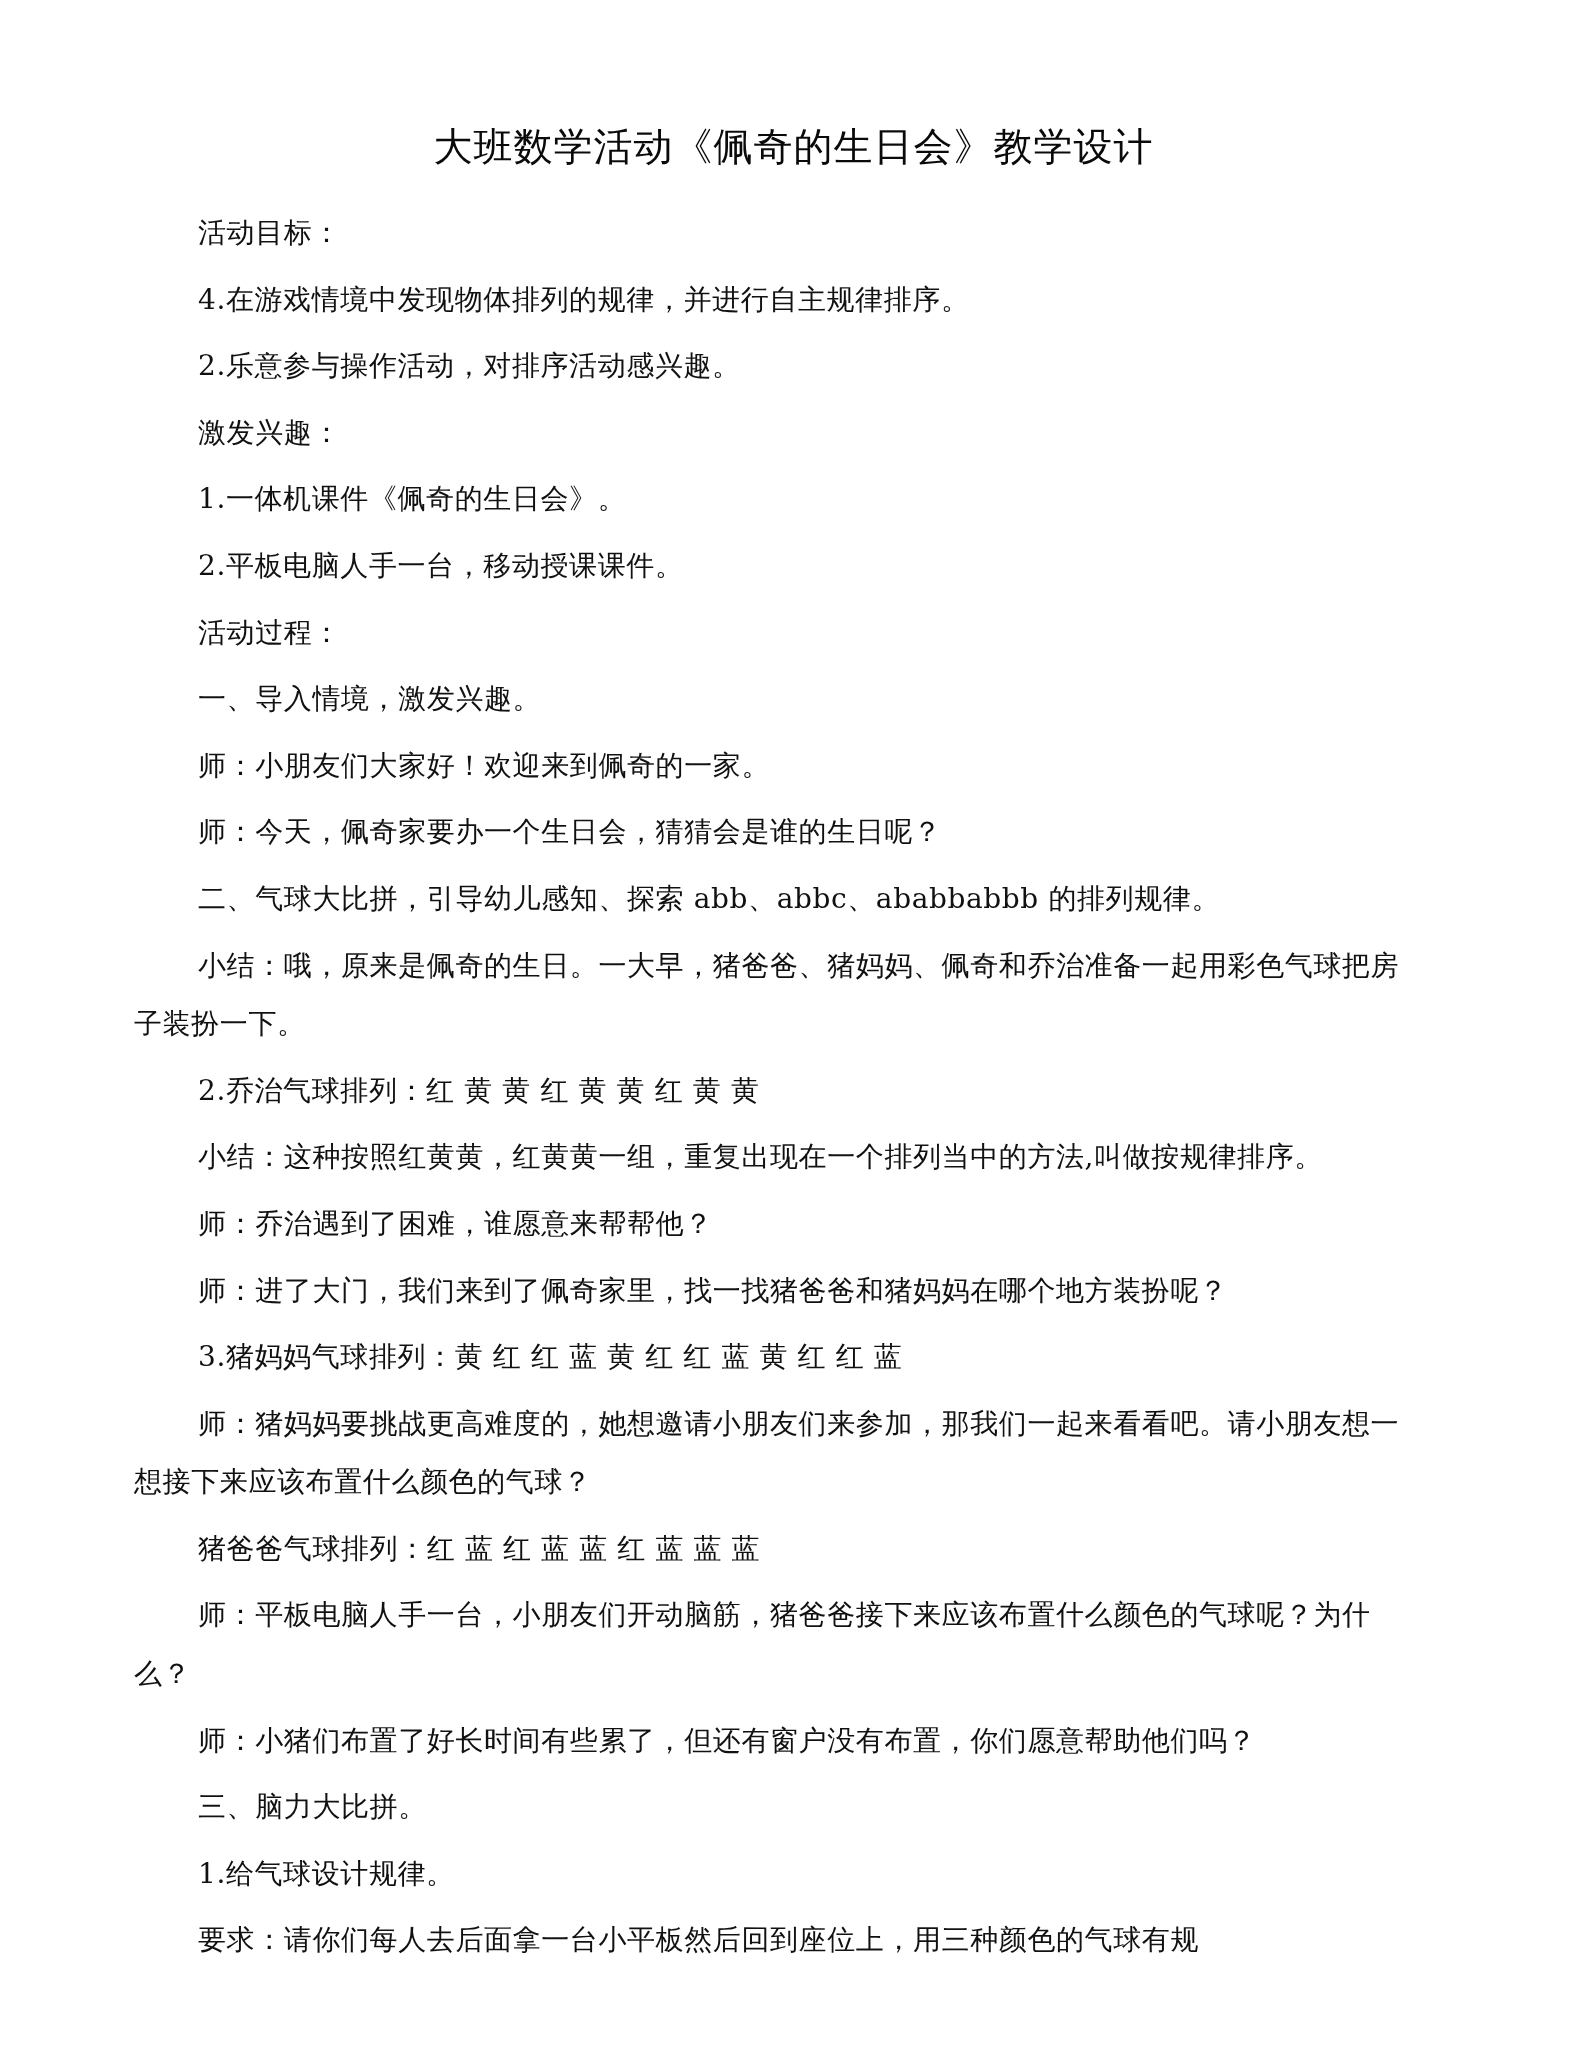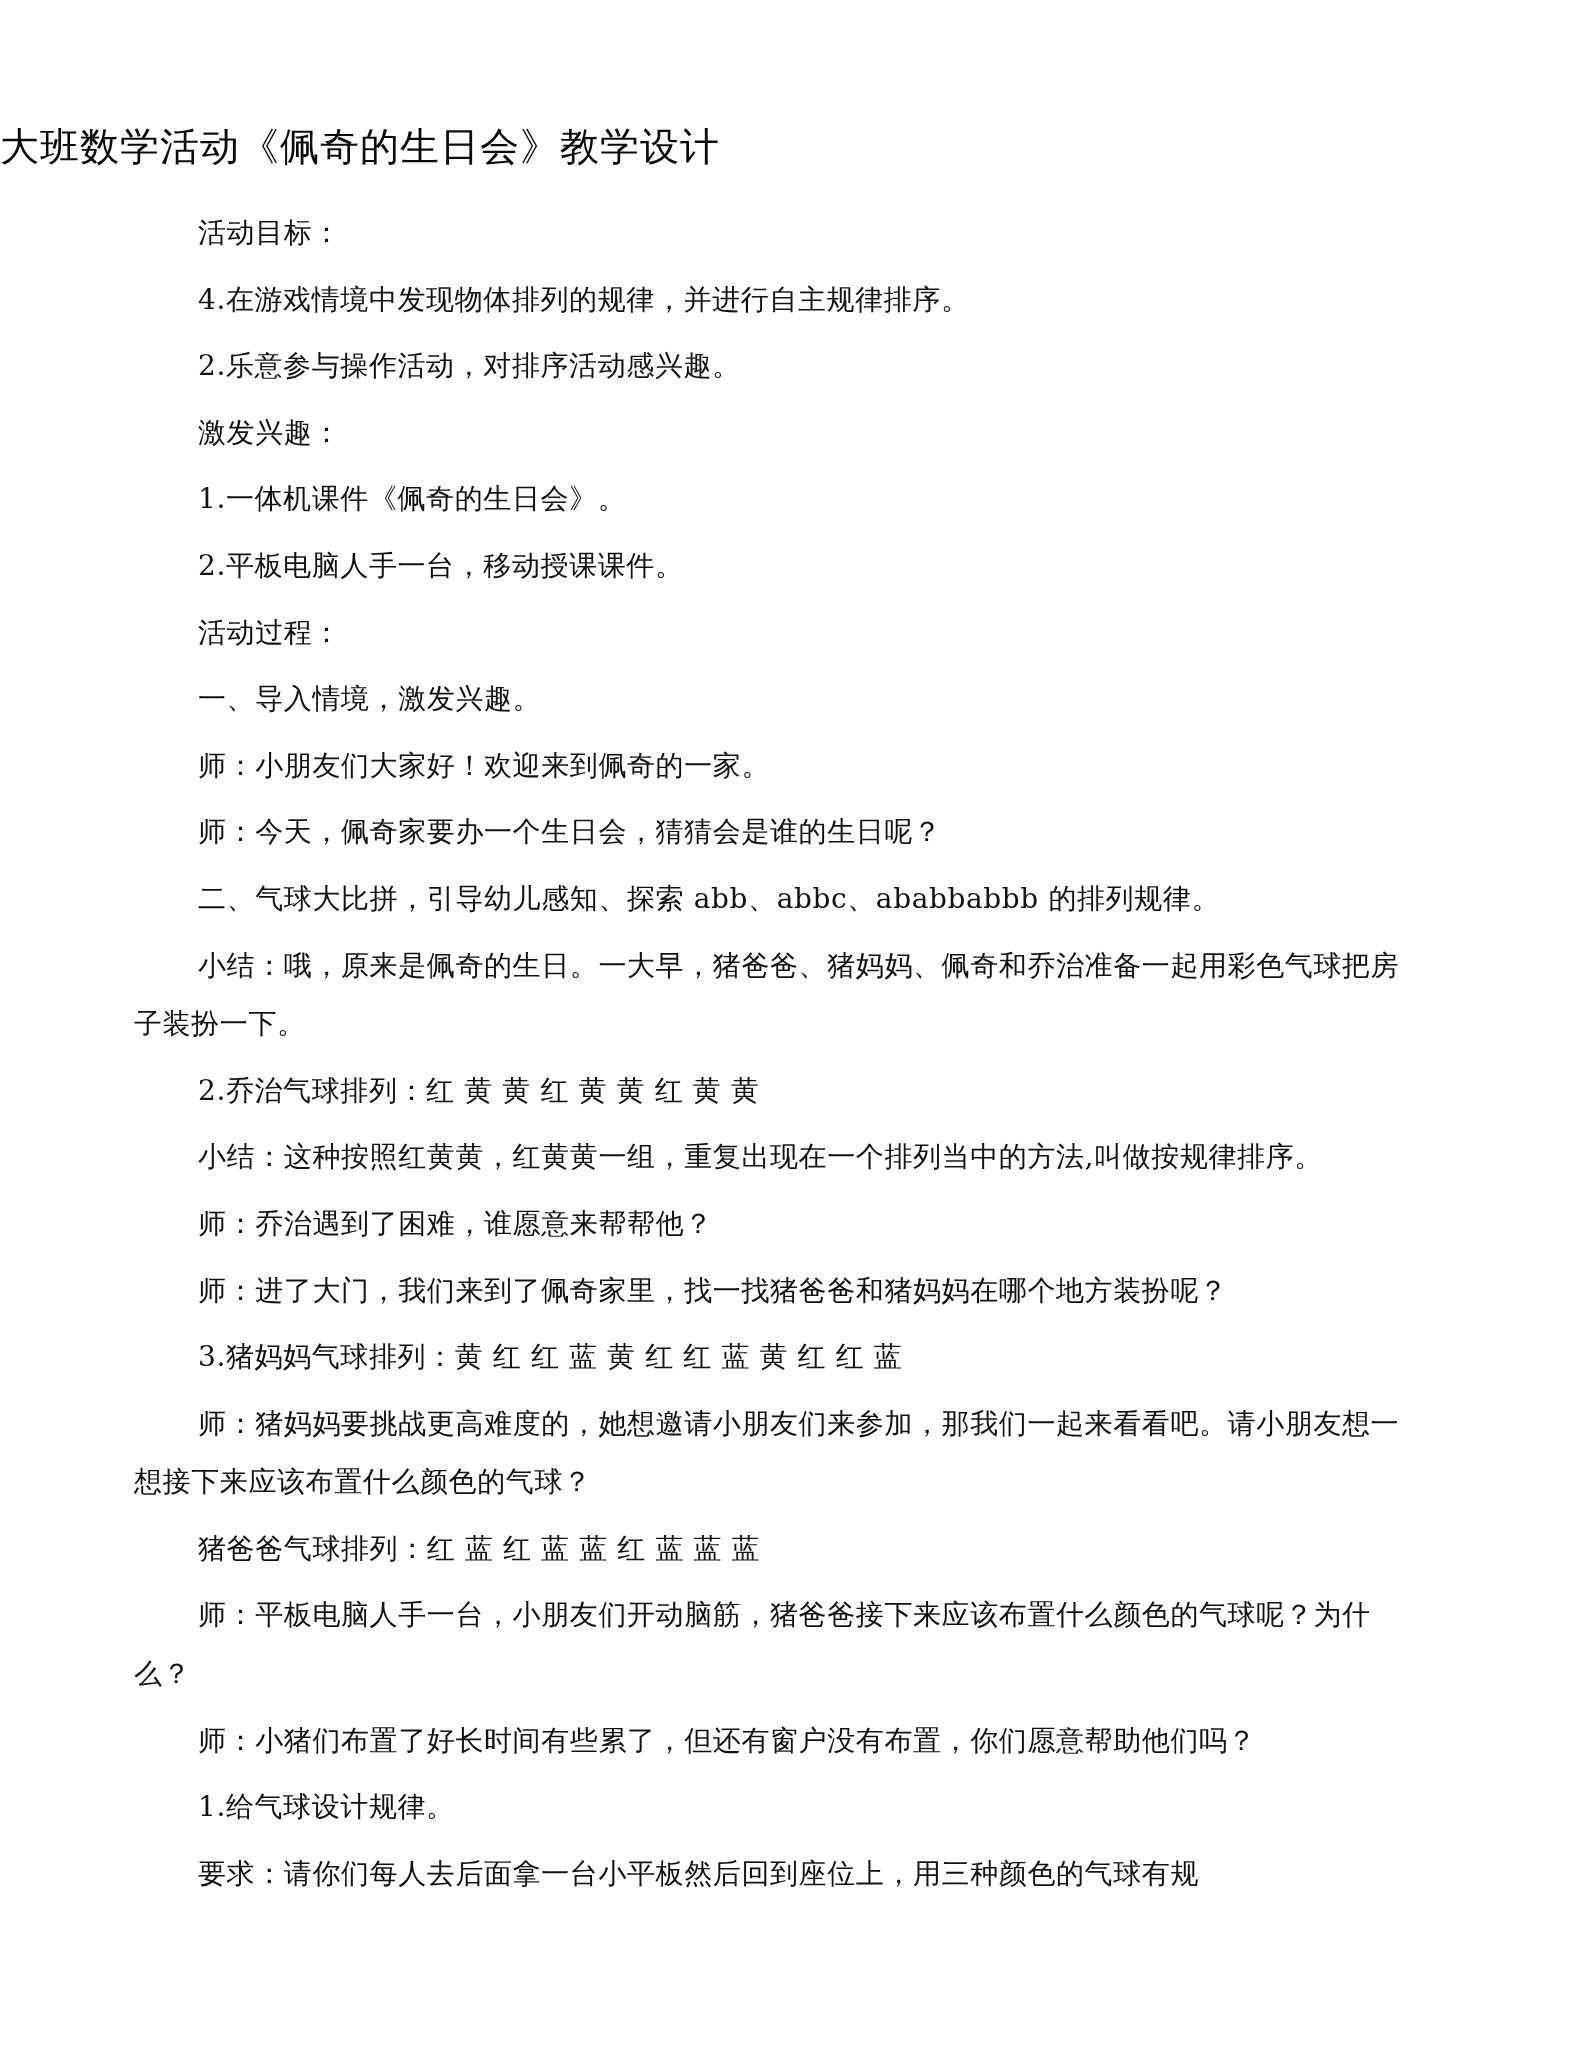--- a/index.html
+++ b/index.html
@@ -4,21 +4,21 @@
 <style>
   html, body { margin: 0; padding: 0; background: #ffffff; }
   body { width: 1587px; height: 2071px; position: relative; overflow: hidden; }
   .page {
     position: absolute; left: 0; top: 0; width: 1587px; height: 2071px;
     background: #ffffff; color: #111111;
     font-family: "DejaVu Serif", "Liberation Serif", serif;
   }
   .title {
     position: absolute; left: 0; width: 1587px; top: 122px;
-    font-size: 39px; line-height: 50px; letter-spacing: 1px;
+    text-align: center; font-size: 39px; line-height: 50px; letter-spacing: 1px;
     color: #0a0a0a;
   }
   .body {
     position: absolute; left: 198px; top: 196px; width: 1212px;
   }
   .p {
     font-size: 28px; line-height: 58.6px; margin: 8px; padding: 0;
     text-indent: 64px; margin-left: -64px; letter-spacing: 0.6px;
     white-space: normal; word-break: break-all;
   }
@@ -43,16 +43,17 @@
     <p class="p">小结：哦，原来是佩奇的生日。一大早，猪爸爸、猪妈妈、佩奇和乔治准备一起用彩色气球把房子装扮一下。</p>
     <p class="p">2.乔治气球排列：红 黄 黄 红 黄 黄 红 黄 黄</p>
     <p class="p">小结：这种按照红黄黄，红黄黄一组，重复出现在一个排列当中的方法,叫做按规律排序。</p>
     <p class="p">师：乔治遇到了困难，谁愿意来帮帮他？</p>
     <p class="p">师：进了大门，我们来到了佩奇家里，找一找猪爸爸和猪妈妈在哪个地方装扮呢？</p>
     <p class="p">3.猪妈妈气球排列：黄 红 红 蓝 黄 红 红 蓝 黄 红 红 蓝</p>
     <p class="p">师：猪妈妈要挑战更高难度的，她想邀请小朋友们来参加，那我们一起来看看吧。请小朋友想一想接下来应该布置什么颜色的气球？</p>
     <p class="p">猪爸爸气球排列：红 蓝 红 蓝 蓝 红 蓝 蓝 蓝</p>
     <p class="p">师：平板电脑人手一台，小朋友们开动脑筋，猪爸爸接下来应该布置什么颜色的气球呢？为什么？</p>
     <p class="p">师：小猪们布置了好长时间有些累了，但还有窗户没有布置，你们愿意帮助他们吗？</p>
+    <p class="p">三、脑力大比拼。</p>
     <p class="p">1.给气球设计规律。</p>
     <p class="p">要求：请你们每人去后面拿一台小平板然后回到座位上，用三种颜色的气球有规</p>
   </div>
 </div>
 
 </body></html>

